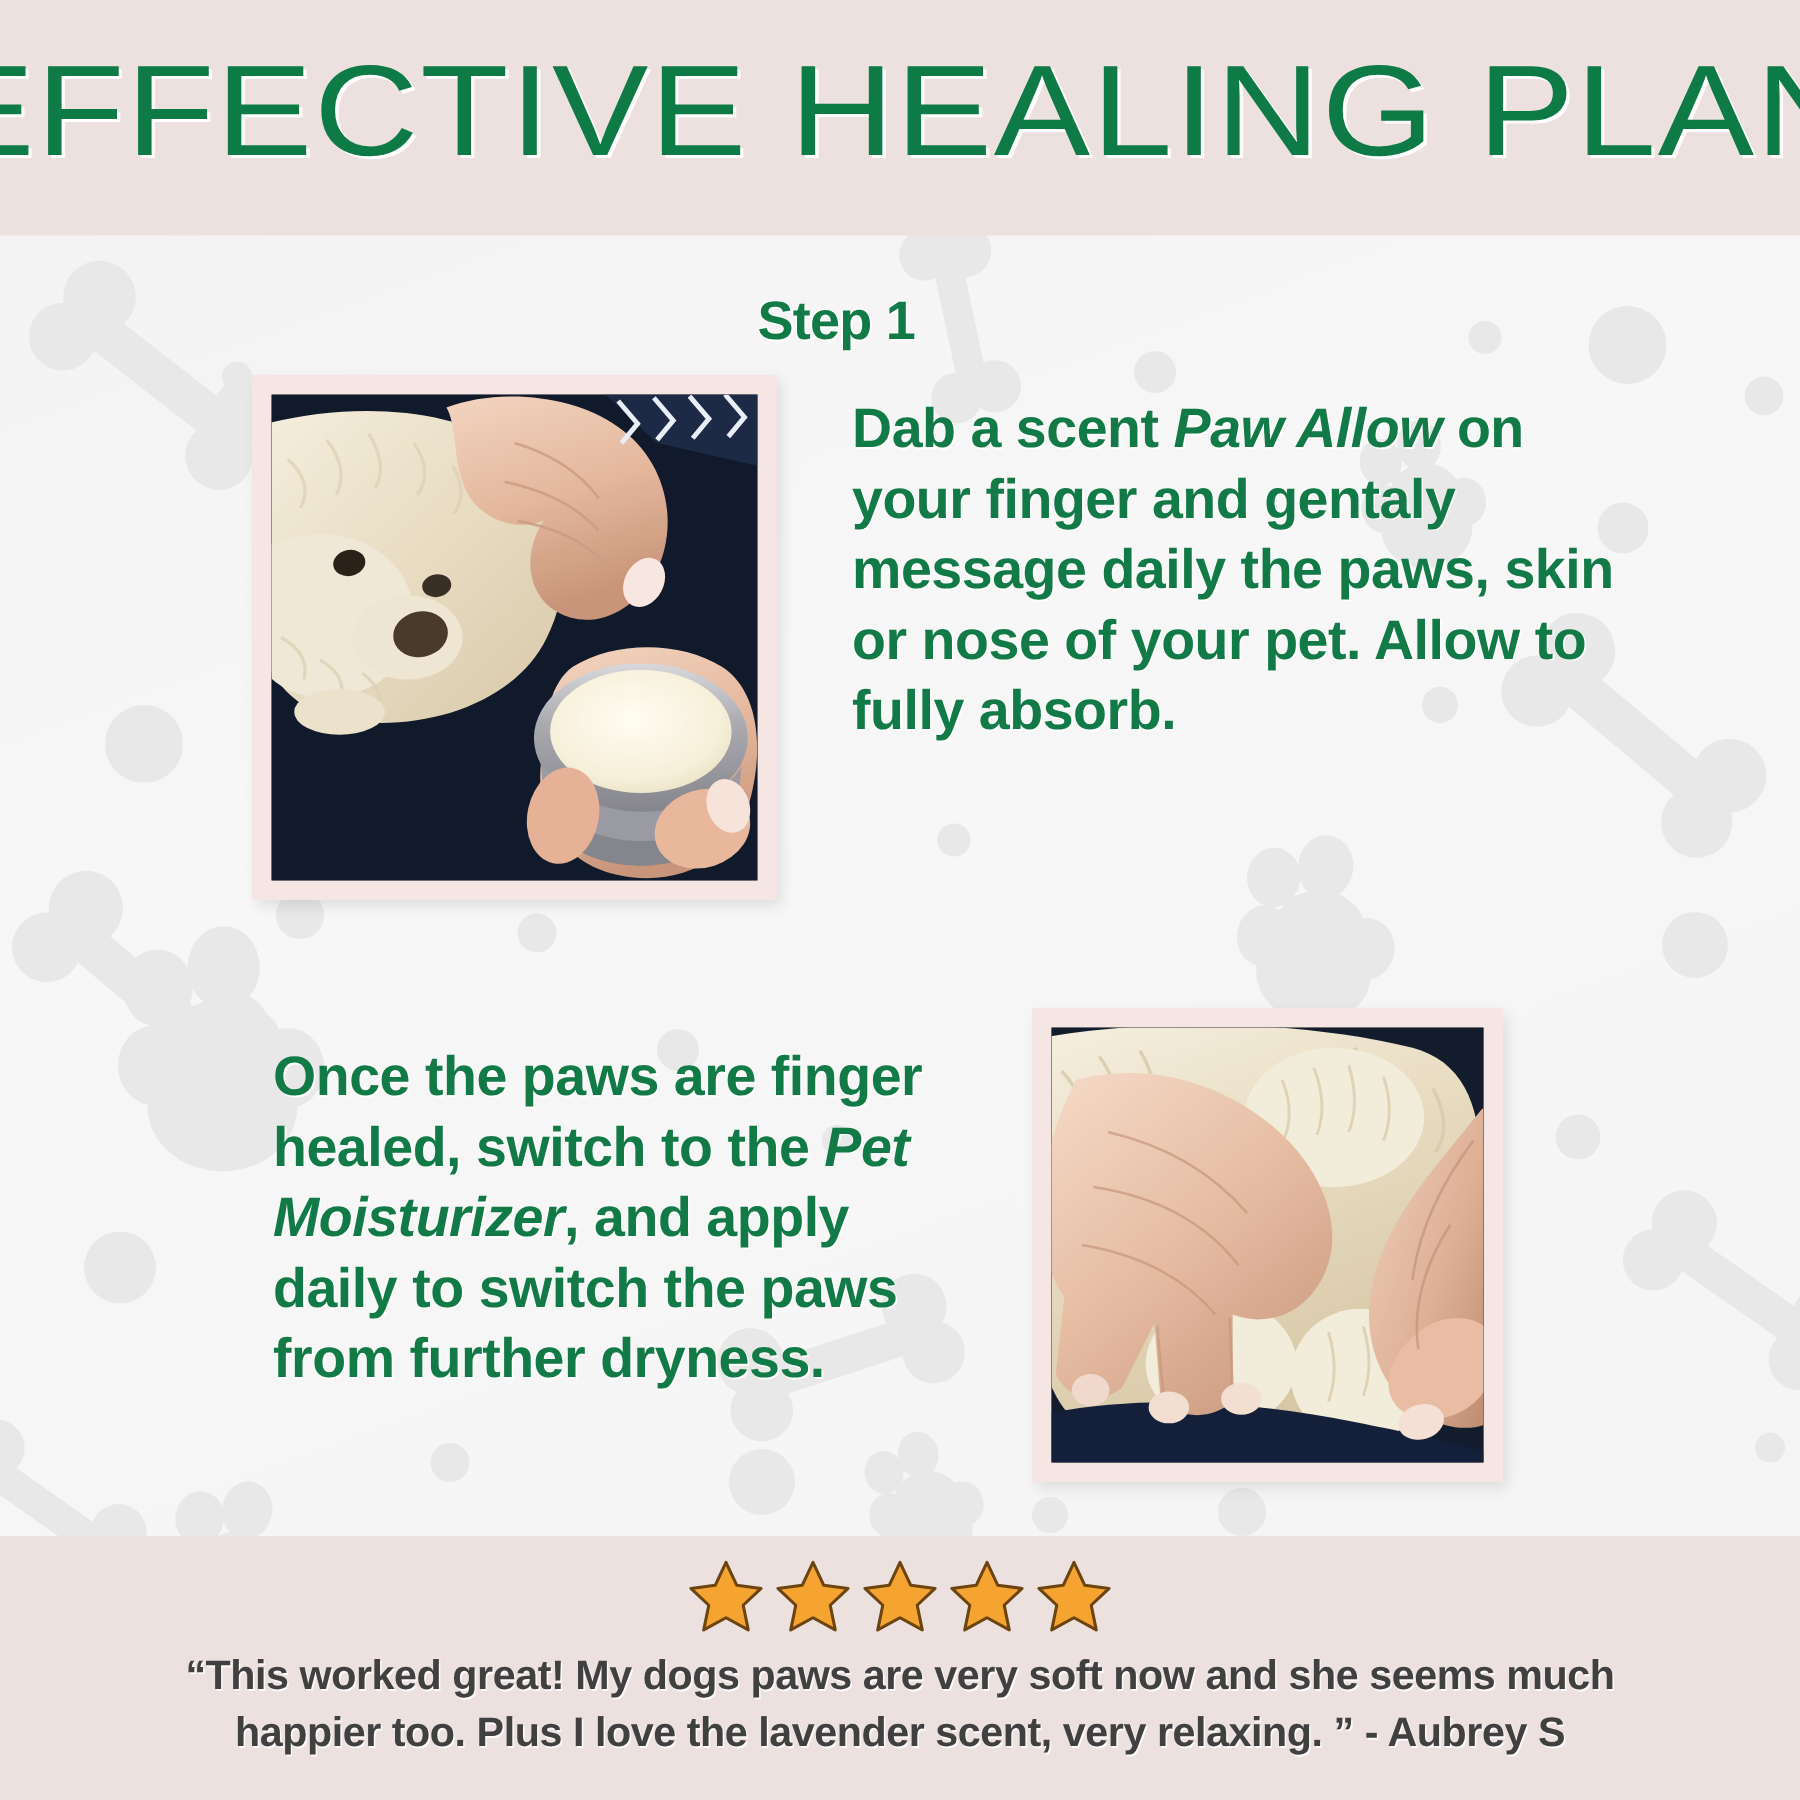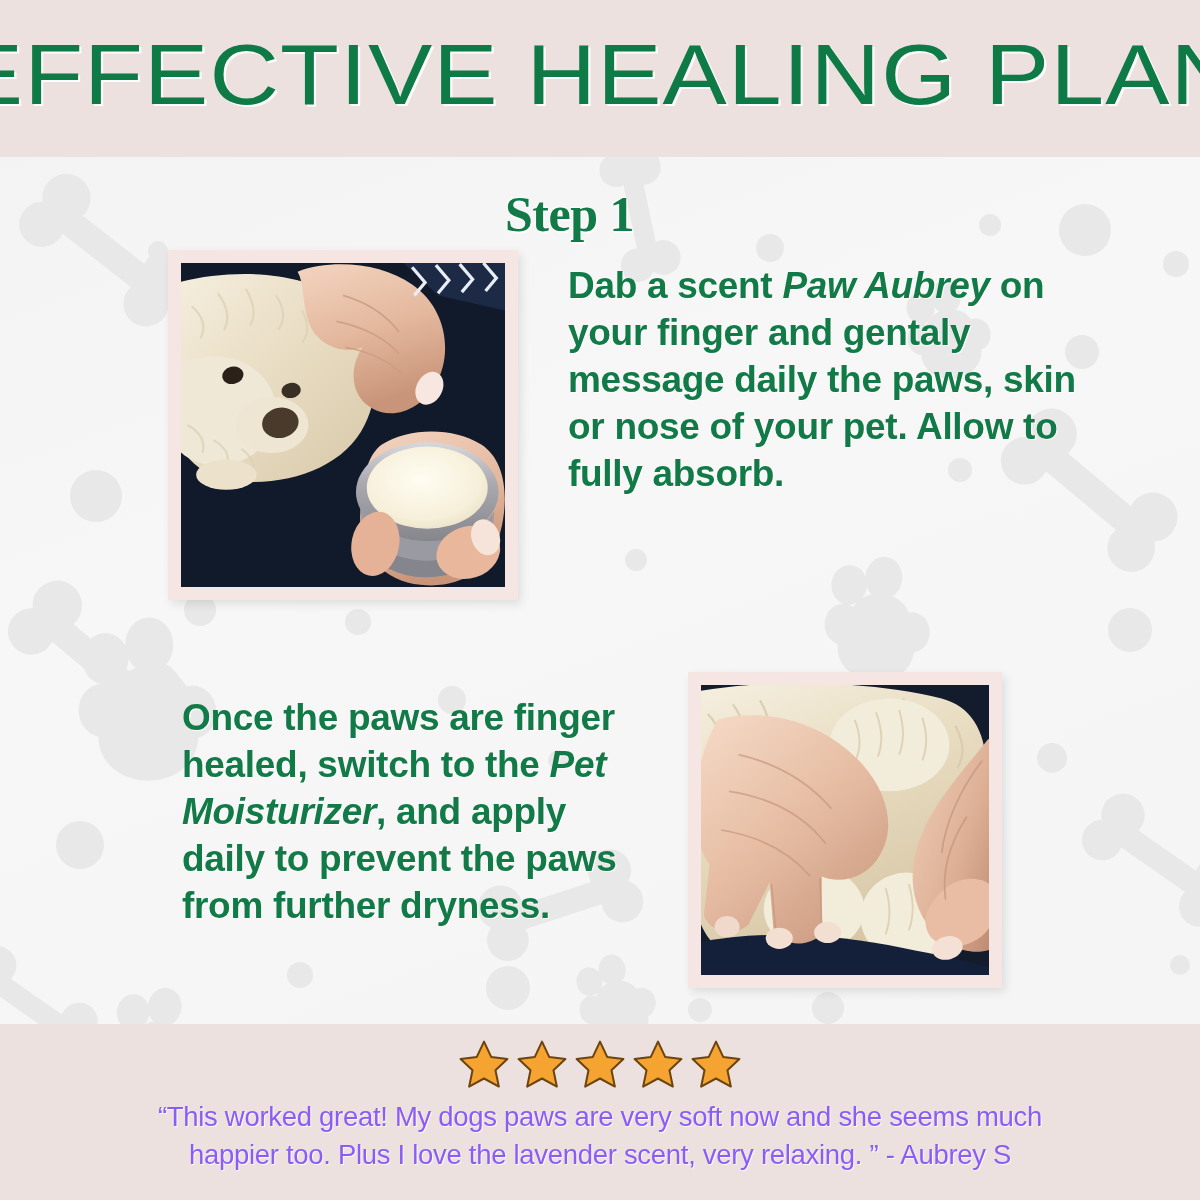--- a/index.html
+++ b/index.html
@@ -52,29 +52,28 @@
     color: #0e7a45;
     text-shadow: 2px 2px 0 rgba(255,255,255,0.95);
     transform: scaleX(1.12);
     transform-origin: center center;
     white-space: nowrap;
   }
 
   
   .step-heading {
     position: absolute;
-    font-size: 50px;
+    font-size: 36px;
     line-height: 56px;
     font-weight: 700;
     color: #127a47;
     letter-spacing: -0.5px;
     text-shadow: 1.5px 1.5px 0 rgba(255,255,255,0.9),
                 -1px -1px 0 rgba(255,255,255,0.8);
     white-space: nowrap;
-    font-family: Liberation Serif, serif;
   }
   #step1-heading { left: 505px; top: 186px; }
   #step2-heading { left: 508px; top: 613px; }
 
   .step-body {
     position: absolute;
     font-size: 37px;
     line-height: 47px;
     font-weight: 700;
     color: #127a47;
@@ -118,22 +117,22 @@
   .stars svg { margin: 0 1px; }
 
   
   .testimonial {
     position: absolute;
     left: 80px; top: 1098px;
     width: 1040px;
     text-align: center;
     font-size: 27.5px;
     line-height: 38px;
-    font-weight: 400;
-    color: #8b5cf6;
+    font-weight: 700;
+    color: #404040;
     letter-spacing: -0.3px;
     text-shadow: 1px 1px 0 rgba(255,255,255,0.8);
   }
 </style>
 </head>
 <body>
 
 <div id="page">
 
   <div class="bg-base"></div>
@@ -202,21 +201,21 @@
     </g>
   </svg>
 
   <div class="band band-top"></div>
 
   <div class="page-title">EFFECTIVE HEALING PLAN</div>
 
   <div class="step-heading" id="step1-heading">Step 1</div>
 
   <div class="step-body" id="step1-body">
-    <span>Dab a scent </span><em>Paw Aubrey</em><span> on your finger and gentaly message daily the paws, skin or nose of your pet. Allow to fully absorb.</span>
+    <span>Dab a scent </span><em>Paw Allow</em><span> on your finger and gentaly message daily the paws, skin or nose of your pet. Allow to fully absorb.</span>
   </div>
 
   <div class="photo-frame" id="photo1-frame">
     <div class="photo">
       <svg viewBox="0 0 300 300" width="100%" height="100%" preserveAspectRatio="xMidYMid slice">
         <defs>
           <linearGradient id="fur1" x1="0" y1="0" x2="1" y2="1">
             <stop offset="0%" stop-color="#f5efdf"></stop>
             <stop offset="50%" stop-color="#e8dcc2"></stop>
             <stop offset="100%" stop-color="#d8c8a8"></stop>
@@ -294,21 +293,21 @@
 
         <ellipse cx="266" cy="268" rx="30" ry="24" fill="#e8b79c" transform="rotate(-18 266 268)"></ellipse>
         <ellipse cx="282" cy="254" rx="13" ry="17" fill="#f6e3da" transform="rotate(-20 282 254)"></ellipse>
         <ellipse cx="180" cy="260" rx="22" ry="30" fill="#e5b197" transform="rotate(12 180 260)"></ellipse>
       </svg>
     </div>
   </div>
 
 
   <div class="step-body" id="step2-body">
-    <span>Once the paws are finger healed, switch to the </span><em>Pet Moisturizer</em><span>, and apply daily to prevent the paws from further dryness.</span>
+    <span>Once the paws are finger healed, switch to the </span><em>Pet Moisturizer</em><span>, and apply daily to switch the paws from further dryness.</span>
   </div>
 
   <div class="photo-frame" id="photo2-frame">
     <div class="photo">
       <svg viewBox="0 0 300 300" width="100%" height="100%" preserveAspectRatio="xMidYMid slice">
         <defs>
           <linearGradient id="fur2" x1="0" y1="0" x2="0.4" y2="1">
             <stop offset="0%" stop-color="#f6f0e1"></stop>
             <stop offset="45%" stop-color="#e8dcc1"></stop>
             <stop offset="100%" stop-color="#d6c6a4"></stop>

